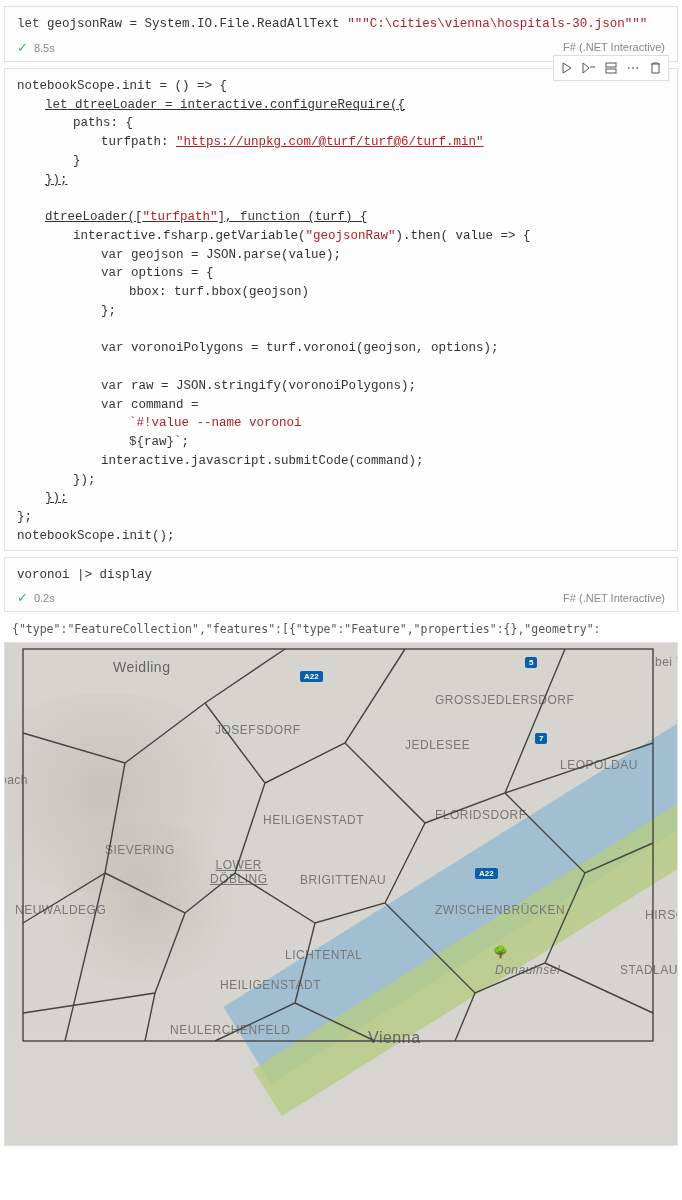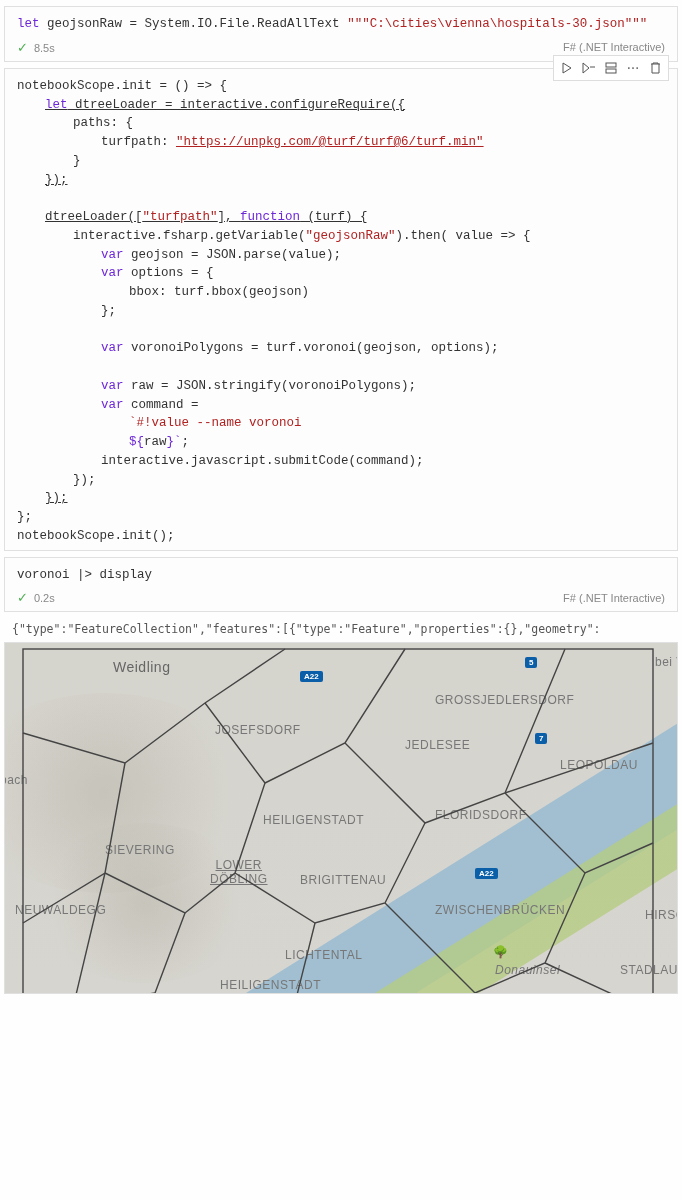--- a/index.html
+++ b/index.html
@@ -47,21 +47,21 @@
   }
   .toolbar-btn {
     width: 22px;
     height: 20px;
     display: flex;
     align-items: center;
     justify-content: center;
     cursor: pointer;
     color: #555;
   }
-  .kw-blue { color: #6d28d9; }
+  .kw-blue { color: #404040; }
   .kw-green { color: #008000; }
   .str-red { color: #b22222; }
   .ln { display: block; }
   .ind1 { padding-left: 28px; text-decoration: underline; }
   .ind2 { padding-left: 56px; }
   .ind3 { padding-left: 84px; }
   .ind4 { padding-left: 112px; }
   .url-red { color: #b22222; text-decoration: underline; }
   
   .output-text {
@@ -70,21 +70,21 @@
     font-size: 11.5px;
     color: #555;
     white-space: pre;
     overflow: hidden;
   }
   
   
   .map-frame {
     margin: 6px 4px 0 4px;
     border: 1px solid #e0e0e0;
-    height: 352px;
+    height: 504px;
     position: relative;
     overflow: hidden;
     background: linear-gradient(180deg, #e8e6df 0%, #e9e7e0 40%, #eae8e2 100%);
   }
   .map-overlay {
     position: absolute;
     inset: 0;
     background: rgba(0,0,0,0.08);
   }
   .river {

